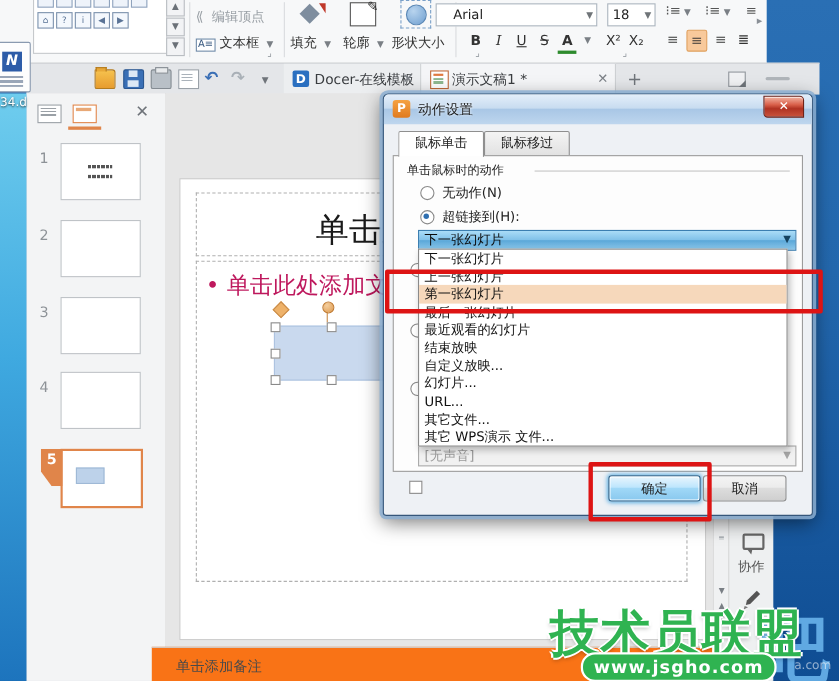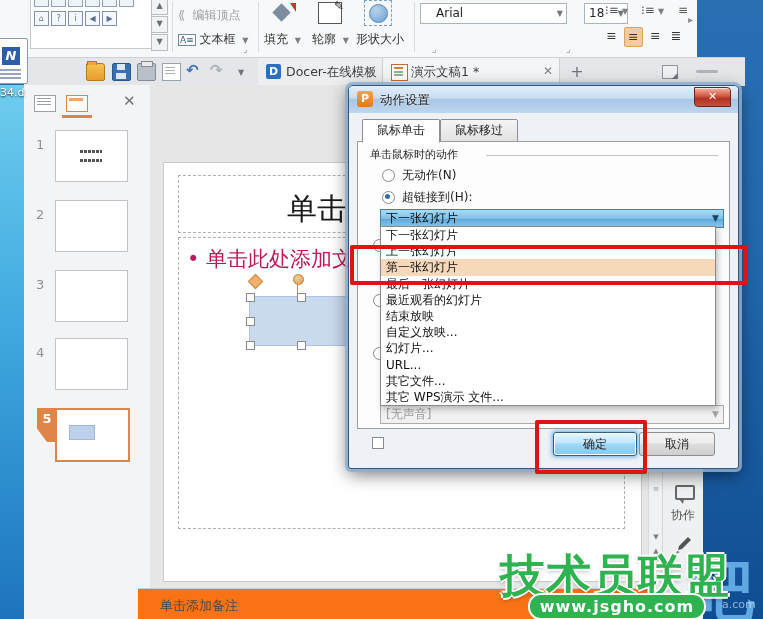--- a/index.html
+++ b/index.html
@@ -226,32 +226,42 @@
     </div>
     <div id="shapesize-icon" class="abs">
         <i></i>
       </div>
     <div class="abs" style="left:356px;top:31px;">
       <span class="rlabel">形状大小</span>
     </div>
     <div class="abs launcher" style="left:432px;top:44px;">⌟</div>
     <div class="vsep abs" style="left:414px;"></div>
 
-    <div class="combo abs" style="left:420px;top:3px;width:126px;padding-left:15px;">
+    <div class="combo abs" style="left:396px;top:3px;width:126px;padding-left:15px;">
       <span>Arial</span>
       <span class="arr">▼</span>
     </div>
-    <div class="combo abs" style="left:552px;top:3px;width:34px;margin-left:32px;">
+    <div class="combo abs" style="left:552px;top:3px;width:34px;">
       <span>18</span>
       <span class="arr">▼</span>
     </div>
     <div class="abs" style="left:605px;top:3px;color:#555;font-size:12px;">⁝≡<span class="dd-arrow">▼</span></div>
     <div class="abs" style="left:641px;top:3px;color:#555;font-size:12px;">⁝≡<span class="dd-arrow">▼</span></div>
     <div class="abs" style="left:678px;top:3px;color:#555;font-size:12px;">≡</div>
 
+    <div class="abs" style="left:424px;top:28px;">
+      <span class="fmtbtn" style="font-weight:bold;">B</span>
+      <span class="fmtbtn" style="font-style:italic;font-family:'DejaVu Serif',serif;">I</span>
+      <span class="fmtbtn" style="text-decoration:underline;">U</span>
+      <span class="fmtbtn" style="text-decoration:line-through;">S</span>
+      <span class="fmtbtn" style="border-bottom:3px solid #2e8b2e;font-weight:bold;">A</span>
+      <span class="dd-arrow">▼</span>
+      <span class="fmtbtn" style="margin-left:8px;">X²</span>
+      <span class="fmtbtn">X₂</span>
+    </div>
     <div class="abs" style="left:603px;top:27px;">
       <span class="fmtbtn">≡</span>
       <span class="fmtbtn align-on">≡</span>
       <span class="fmtbtn">≡</span>
       <span class="fmtbtn">≣</span>
     </div>
     <div class="abs" style="left:688px;top:14px;color:#8a9097;font-size:10px;">▸</div>
     <div class="abs launcher" style="left:566px;top:44px;">⌟</div>
   </div>
 

